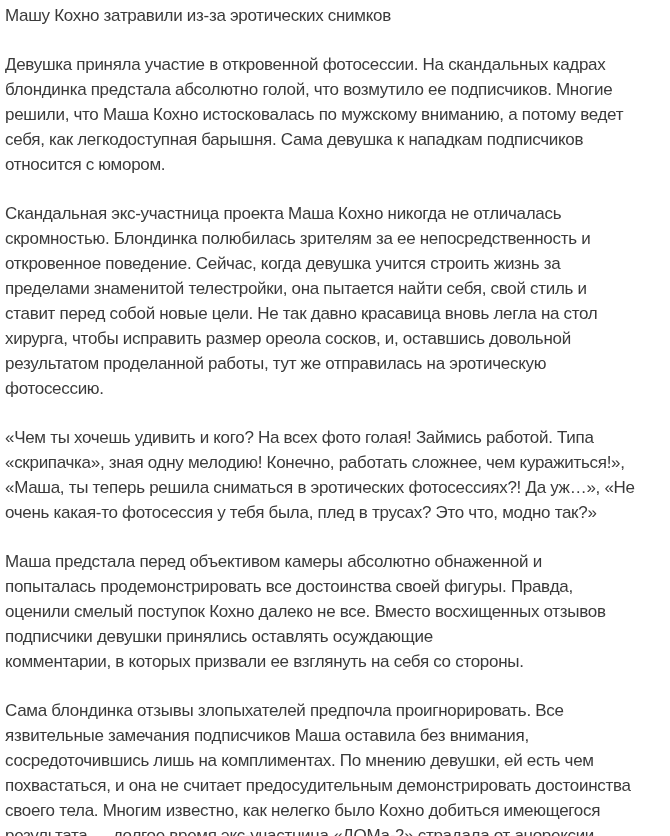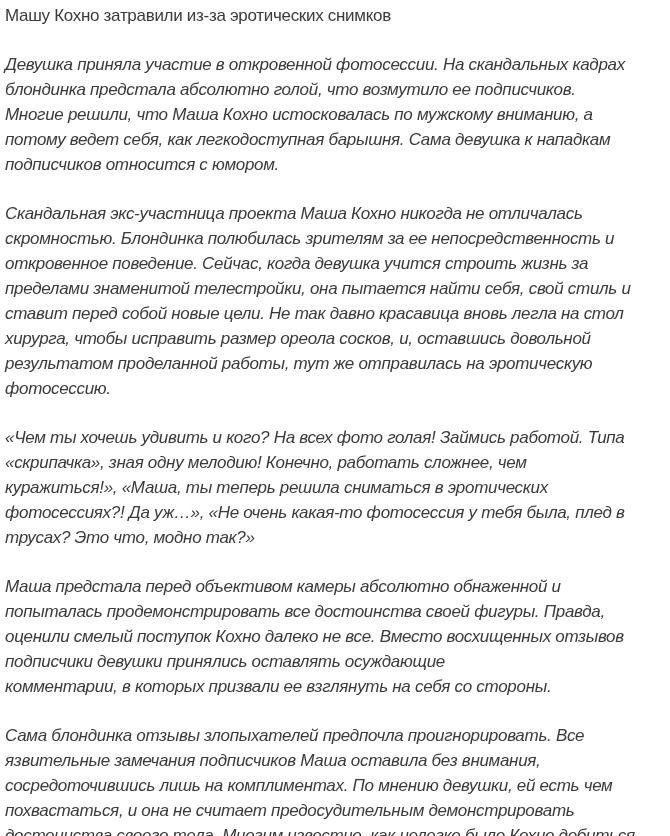--- a/index.html
+++ b/index.html
@@ -25,21 +25,20 @@
   .article-title {
     font-size: 17px;
     font-weight: 400;
     line-height: 25px;
     margin: 0 0 24px 0;
     color: #3a3a3a;
   }
   .article p {
     margin: 0 12px 24px 0;
     white-space: pre-line; 
-    font-style: italic;
   }
 </style>
 </head>
 <body>
 
 <div class="article">
   <div class="article-title">Машу Кохно затравили из-за эротических снимков</div>
 
   <p>Девушка приняла участие в откровенной фотосессии. На скандальных кадрах блондинка предстала абсолютно голой, что возмутило ее подписчиков. Многие решили, что Маша Кохно истосковалась по мужскому вниманию, а потому ведет себя, как легкодоступная барышня. Сама девушка к нападкам подписчиков относится с юмором.</p>
 

